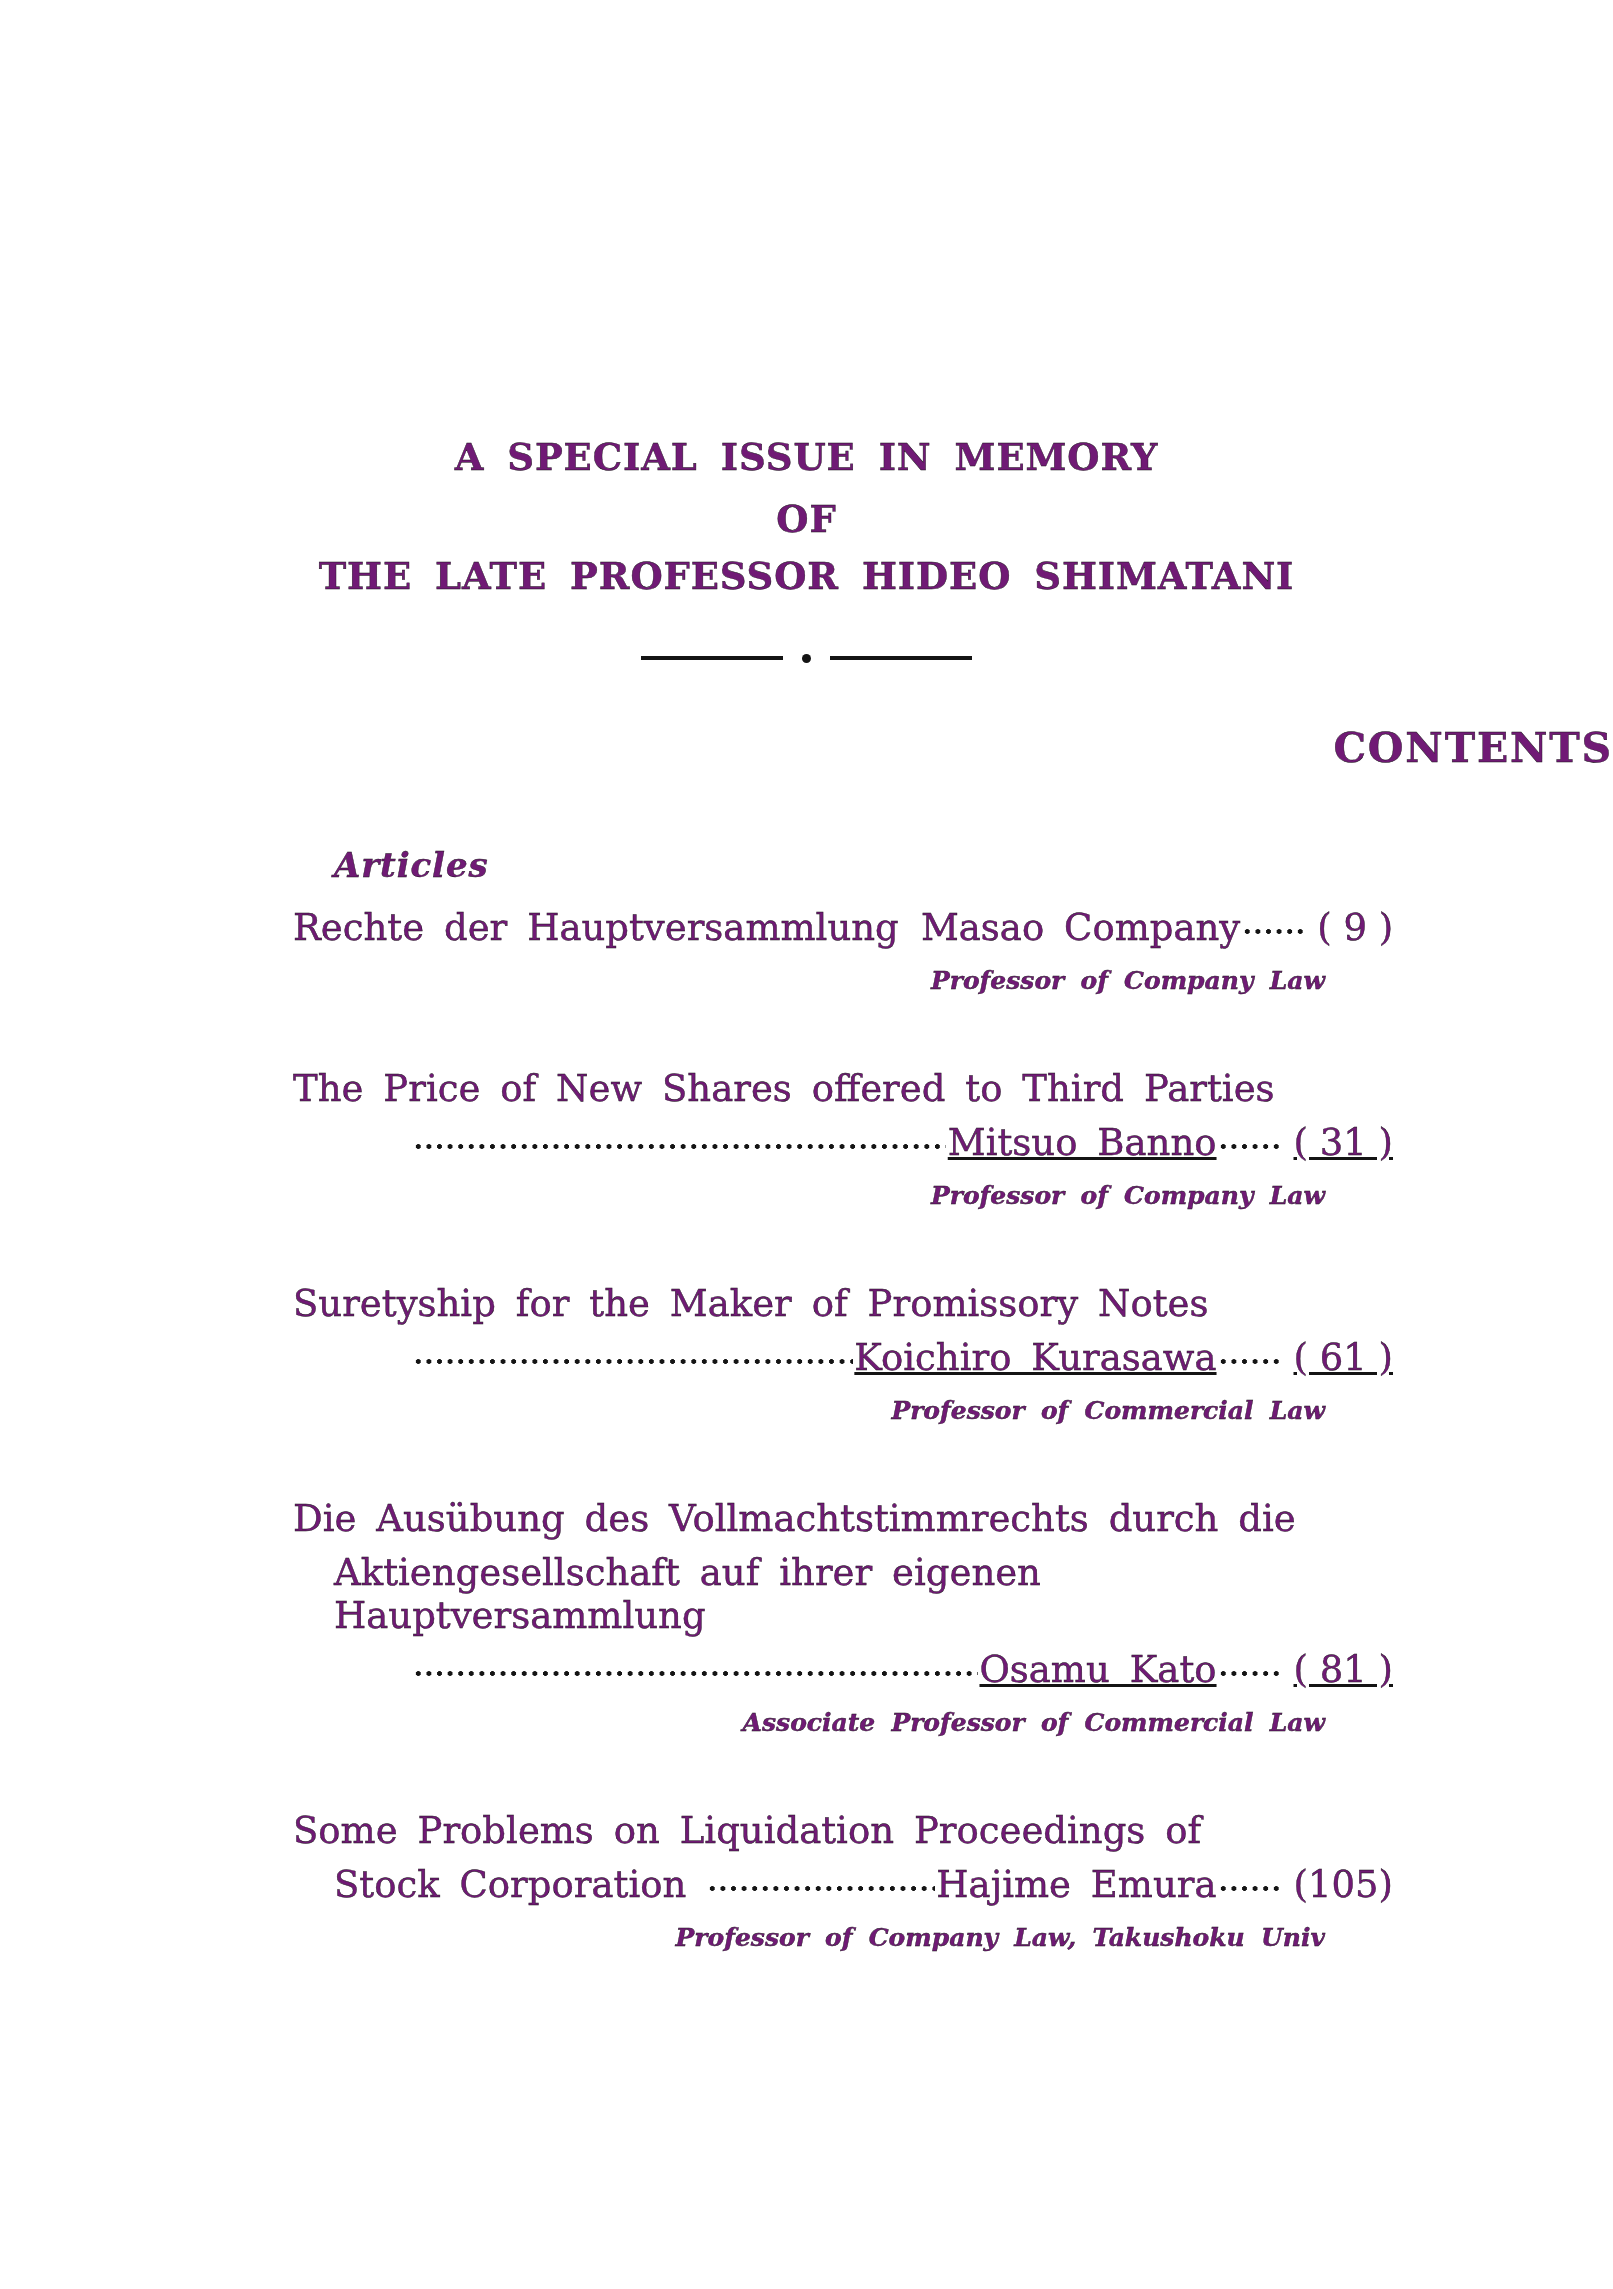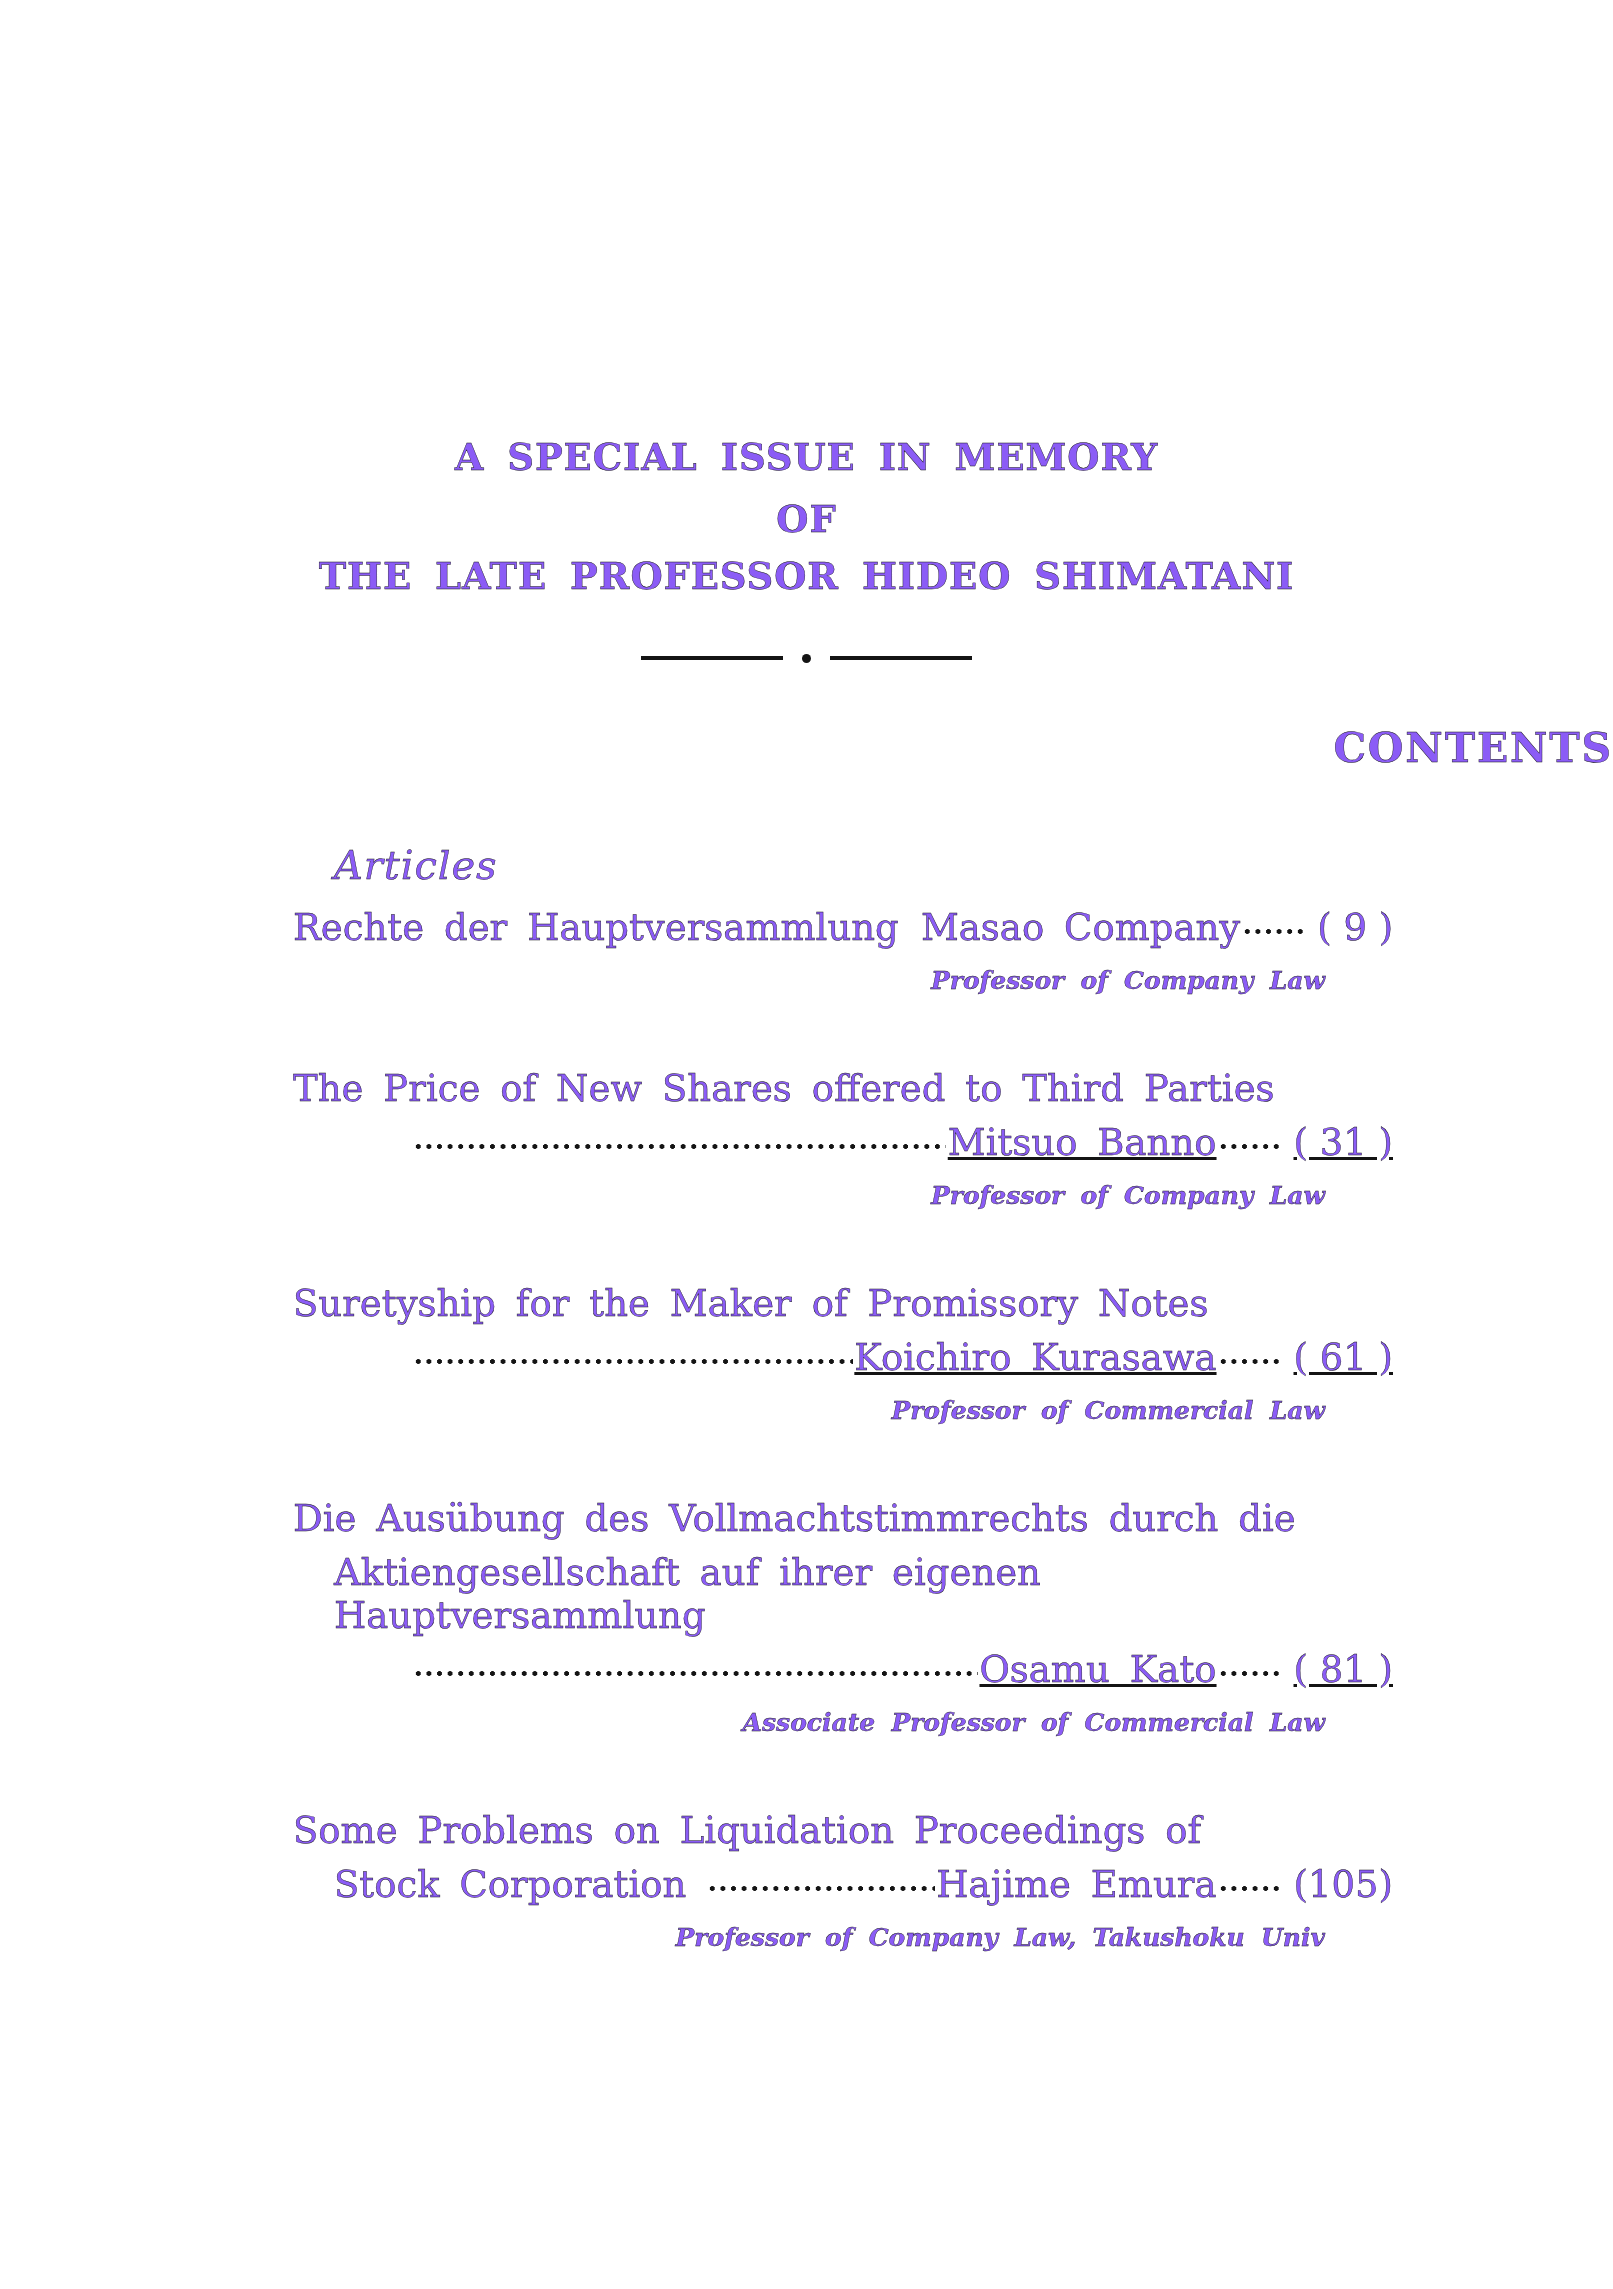--- a/index.html
+++ b/index.html
@@ -1,36 +1,36 @@
 <!DOCTYPE html>
 <html style="font-size:14.8px"><head>
 <meta charset="utf-8">
 <style>
   html,body{margin:0;padding:0;background:#ffffff;}
   .page{
     position:relative;
     width:1613px;height:2214px;
     background:#ffffff;
-    color:#8b5cf6;
+    color:#701a75;
     font-family:"DejaVu Serif", serif;
     overflow:hidden;
     -webkit-text-stroke:0.4px #141414;
   }
   
   .title-block{padding-top:434px;text-align:center;font-weight:bold;}
   .mt-line{font-size:37px;line-height:46px;letter-spacing:0.9px;word-spacing:9.2px;}
   .mt-of{margin-top:15.7px;margin-bottom:11px;}
   
   .divider{margin-top:55px;display:flex;justify-content:center;align-items:center;gap:18.5px;height:9.2px;}
   .rule{width:142px;height:3.7px;background:#141414;}
   .dot{width:9.2px;height:9.2px;border-radius:50%;background:#141414;}
   
   .contents{margin:61px 0 0;text-align:right;font-size:41px;line-height:48px;font-weight:bold;letter-spacing:1.8px;word-spacing:7.4px;}
   
-  .articles-label{margin:70px 0 0 334px;font-size:40px;line-height:46px;font-weight:normal;font-style:italic;letter-spacing:0.9px;}
+  .articles-label{margin:70px 0 0 334px;font-size:34px;line-height:46px;font-weight:bold;font-style:italic;letter-spacing:0.9px;}
   
   .entries{margin:18.5px 220px 0 293px;font-size:37px;}
   .toc-entry{margin-bottom:68px;}
   .toc-entry > * + *{margin-top:11px;}
   .entry-line{line-height:43px;word-spacing:0.22em;}
   .ind-1{margin-left:113px;text-decoration:underline;}
   .ind-2{margin-left:41px;}
   .leader-row{display:flex;align-items:baseline;line-height:43px;}
   .row-title{white-space:nowrap;word-spacing:0.22em;margin-right:13px;}
   .dotfill,.dotshort{

